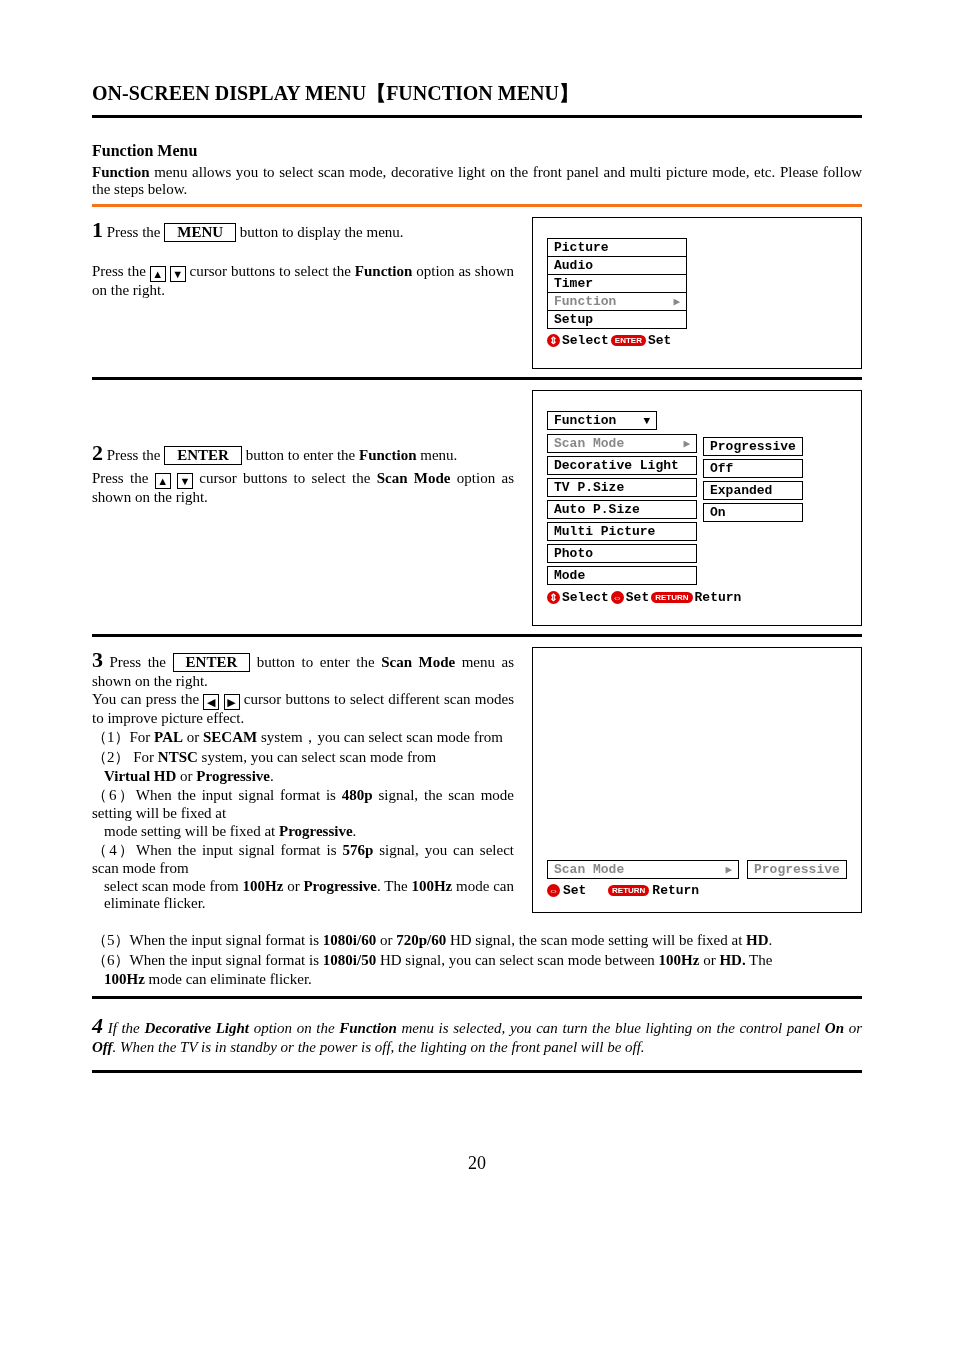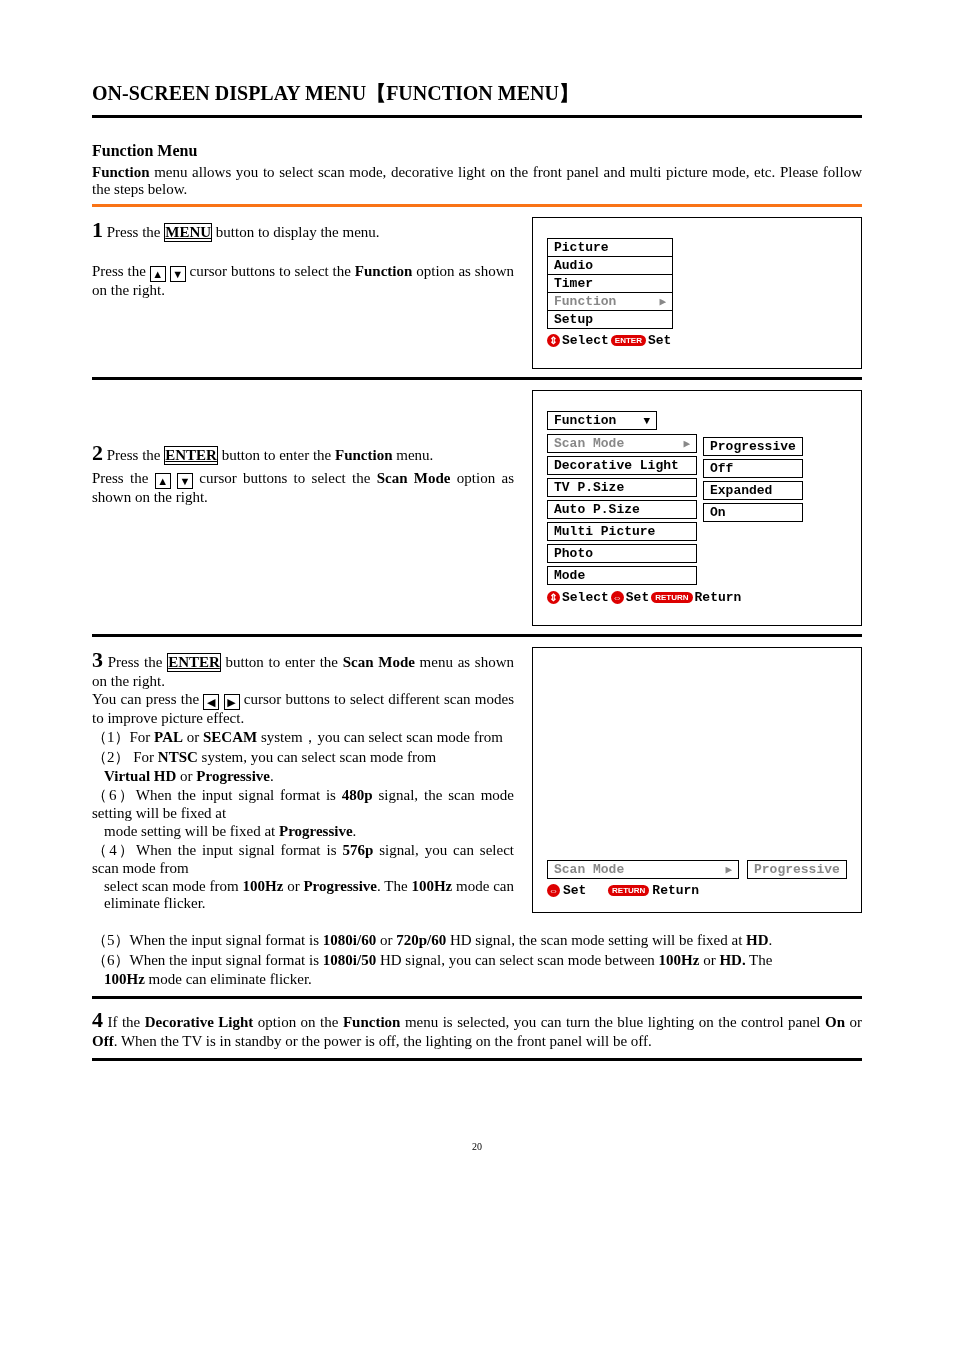--- a/index.html
+++ b/index.html
@@ -47,38 +47,37 @@
       border: 1px solid #000;
       padding: 20px 14px;
     }
     .big-num {
       font-size: 22px;
       font-weight: bold;
     }
     .btn-outline {
       display: inline-block;
       border: 1.5px solid #000;
-      padding: 0 0;
-      font-weight: bold;
-      text-decoration: underline;
+      padding: 0 12px;
+      font-weight: bold;
     }
     .cursor-box {
       display: inline-block;
       border: 1.5px solid #000;
       width: 16px;
       height: 16px;
       text-align: center;
       font-size: 11px;
       line-height: 14px;
       vertical-align: -2px;
       font-family: Arial, sans-serif;
     }
     .menu-box {
       border: 1px solid #000;
-      width: 126px;
+      width: 140px;
       font-family: "Courier New", monospace;
       font-size: 13px;
       font-weight: bold;
     }
     .menu-item {
       border-bottom: 1px solid #000;
       padding: 1px 6px;
       display: flex;
       justify-content: space-between;
       align-items: center;
@@ -211,28 +210,29 @@
       font-weight: bold;
       display: flex;
       align-items: center;
       gap: 3px;
     }
     .note-list p { text-align: justify; margin-bottom: 1px; }
     .indent { padding-left: 12px; }
     .step4 {
       border-top: 3px solid #000;
       border-bottom: 3px solid #000;
-      padding: 8px 0;
+      padding: 14px 0;
       text-align: justify;
       margin-top: 8px;
+      font-style: italic;
     }
     .page-num {
       text-align: center;
       margin-top: 80px;
-      font-size: 10px;
+      font-size: 18px;
     }
     .jtx { text-align: justify; }
     b { font-weight: bold; }
     .arrow { font-size: 11px; }
   </style>
 </head>
 <body>
 
 <div class="title-section">
   <span>ON-SCREEN DISPLAY MENU</span><span class="bracket">【FUNCTION MENU】</span>

